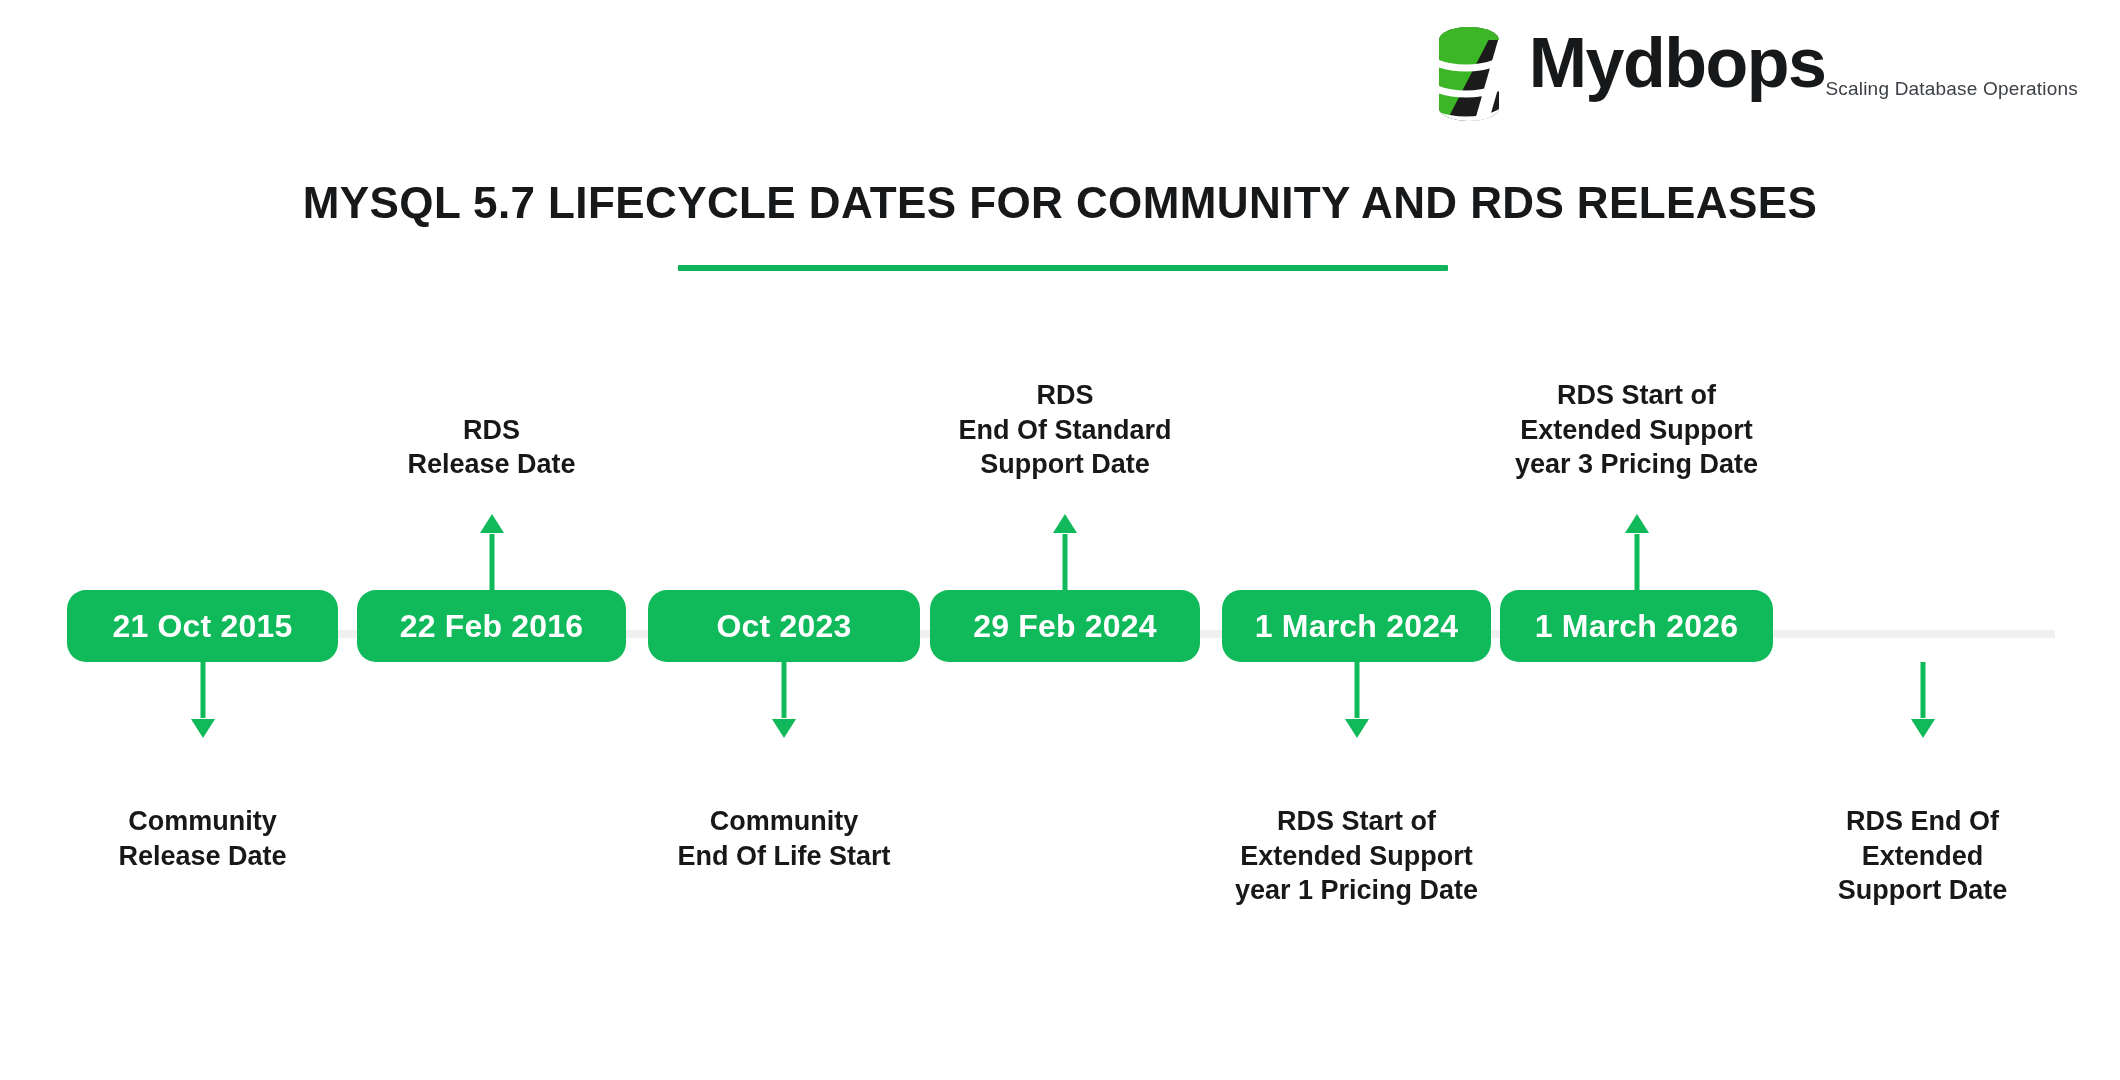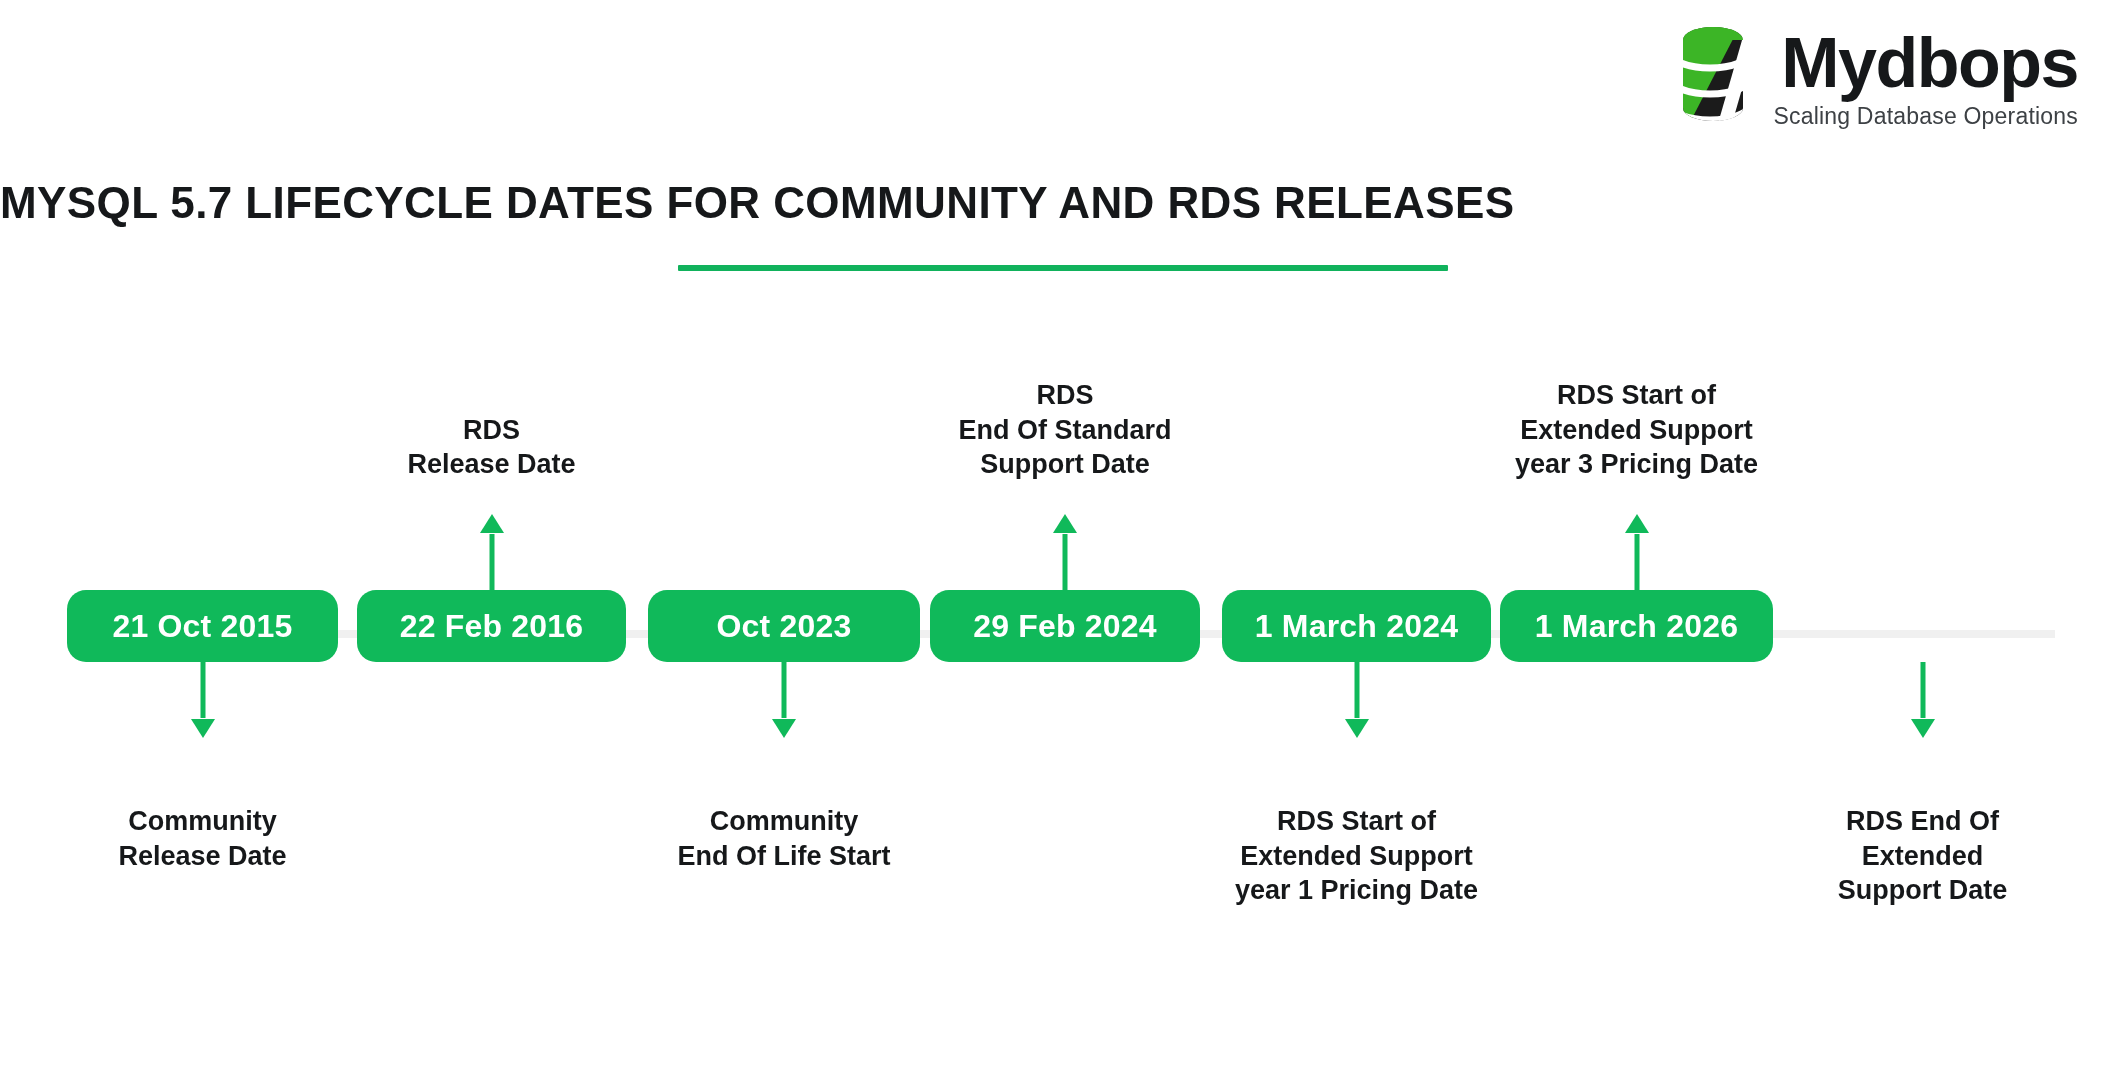--- a/index.html
+++ b/index.html
@@ -24,46 +24,46 @@
     align-items: flex-start;
   }
   .logo-mark {
     width: 92px;
     height: 104px;
     flex: none;
     margin-right: 6px;
   }
   .logo-text-wrap {
     display: flex;
-    flex-direction: column;
+    flex-direction: row;
     align-items: flex-end;
     padding-top: 6px;
   }
   .logo-wordmark {
     font-size: 70px;
     font-weight: bold;
     color: #16181a;
     letter-spacing: -1.5px;
     line-height: 1;
   }
   .logo-tagline {
-    font-size: 23px;
+    font-size: 19px;
     color: #3d4145;
     letter-spacing: 0.2px;
     margin-top: 7px;
     line-height: 1;
   }
 
   
   .title {
     position: absolute;
     top: 178px;
     left: 0;
     width: 2120px;
-    text-align: left;
+    text-align: center;
     font-size: 44px;
     font-weight: bold;
     color: #16181a;
     letter-spacing: 0.4px;
   }
   .title-rule {
     position: absolute;
     top: 265px;
     left: 678px;
     width: 770px;

